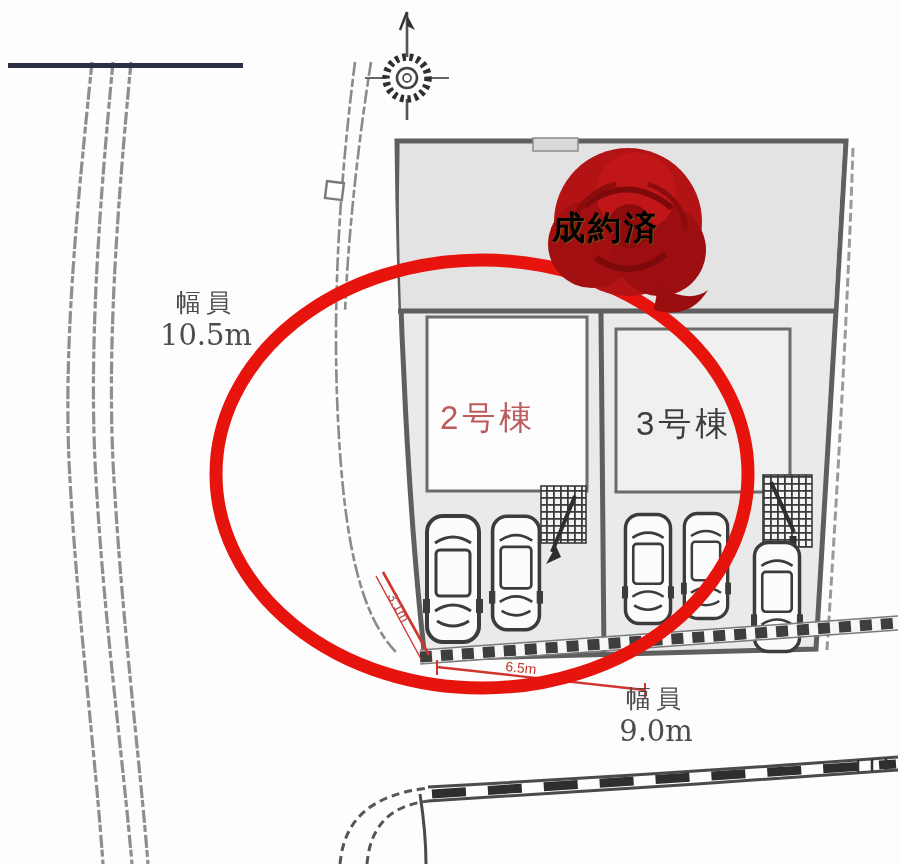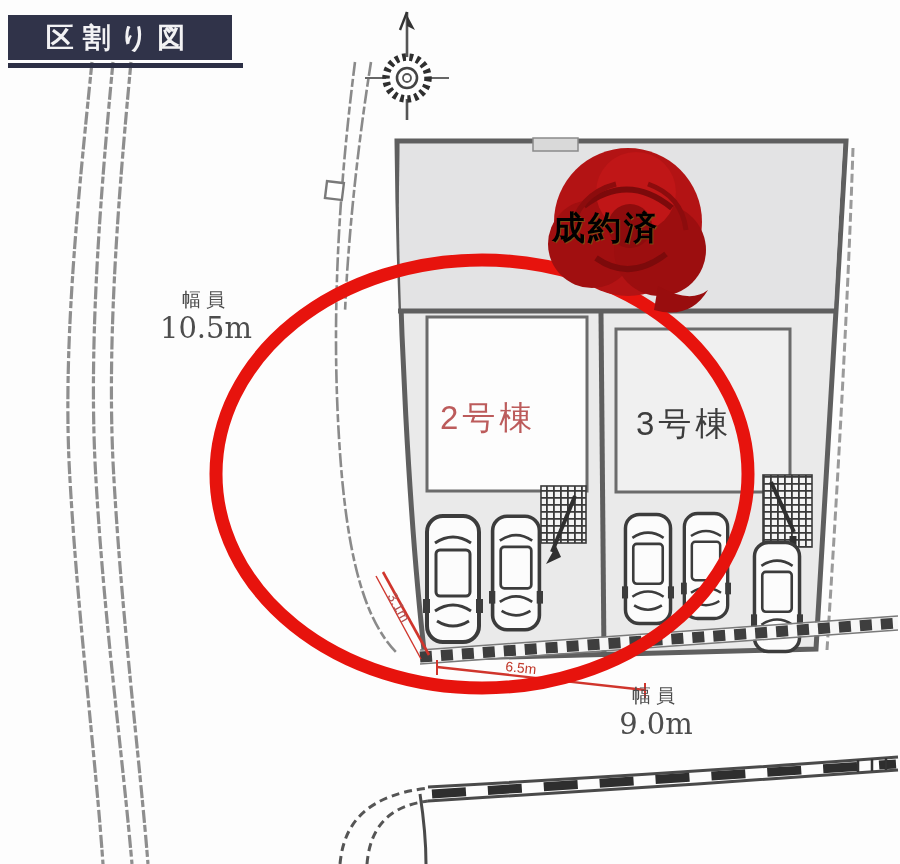--- a/index.html
+++ b/index.html
@@ -11,21 +11,21 @@
   .abs{position:absolute;}
   .title-badge{
     left:8px;top:15px;width:224px;height:45px;background:#303349;
     display:flex;align-items:center;justify-content:center;
     color:#f2f2f4;font-size:28px;font-weight:bold;letter-spacing:9px;
   }
   .title-underline{left:8px;top:63px;width:235px;height:5px;background:#2c2f45;}
   .road-label{
     text-align:center;color:#4d4d4d;font-family:"DejaVu Serif",serif;line-height:1.2;
   }
-  .road-label .kanji{font-size:19px;letter-spacing:5px;display:block;}
+  .road-label .kanji{font-size:25px;letter-spacing:5px;display:block;}
   .road-label .val{font-size:29px;display:block;}
   .label-left{left:146px;top:288px;width:120px;}
   .label-front{left:596px;top:684px;width:120px;}
   .lot-label{
     text-align:left;font-size:33px;letter-spacing:4px;
     font-family:"Liberation Sans",sans-serif;
   }
   .lot2-label{left:440px;top:396px;width:135px;color:#bc5b5b;}
   .lot3-label{left:636px;top:402px;width:140px;color:#3d3d3d;}
   .sold-stamp{
@@ -130,21 +130,20 @@
       <path d="M376,576 L421,659" stroke="#d0352c" stroke-width="1.4" fill="none"></path>
       <text x="0" y="0" transform="translate(387,596) rotate(61)" font-size="14" fill="#b05050" font-family="Liberation Sans, sans-serif">3.1m</text>
     </g>
     <g>
       <path d="M437,667 L645,690" stroke="#d0352c" stroke-width="2.4" fill="none"></path>
       <path d="M437,660 L437,675 M645,683 L645,698" stroke="#d0352c" stroke-width="2" fill="none"></path>
       <text x="0" y="0" transform="translate(505,671) rotate(6)" font-size="14" fill="#c0392b" font-family="Liberation Sans, sans-serif">6.5m</text>
     </g>
   </svg>
 
-  <div class="abs title-badge">区割り図</div>
   <div class="abs title-underline"></div>
 
   <div class="abs road-label label-left">
     <span class="kanji">幅員</span>
     <span class="val">10.5m</span>
   </div>
 
   <div class="abs road-label label-front">
     <span class="kanji">幅員</span>
     <span class="val">9.0m</span>

